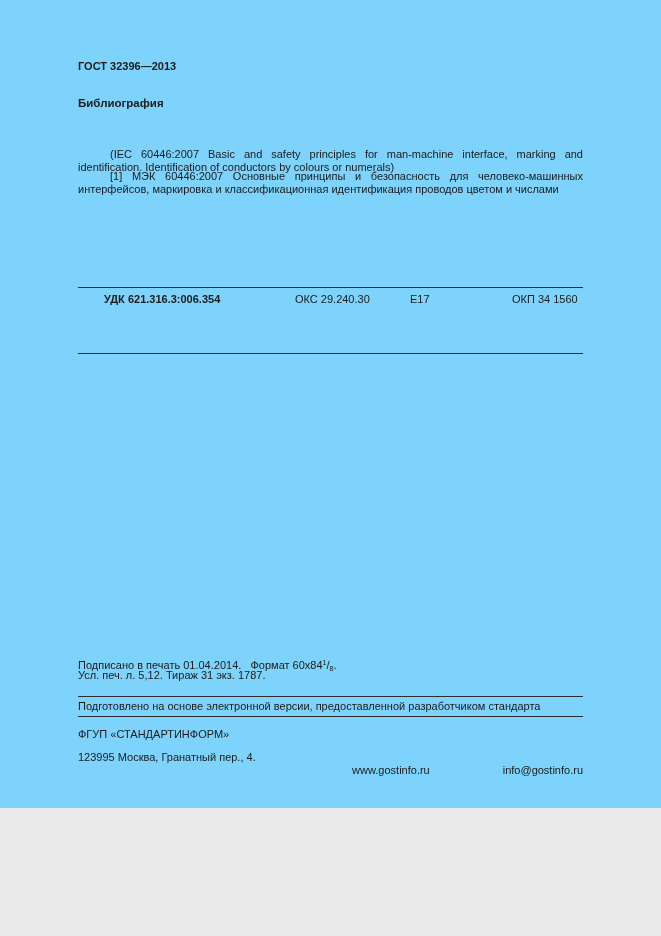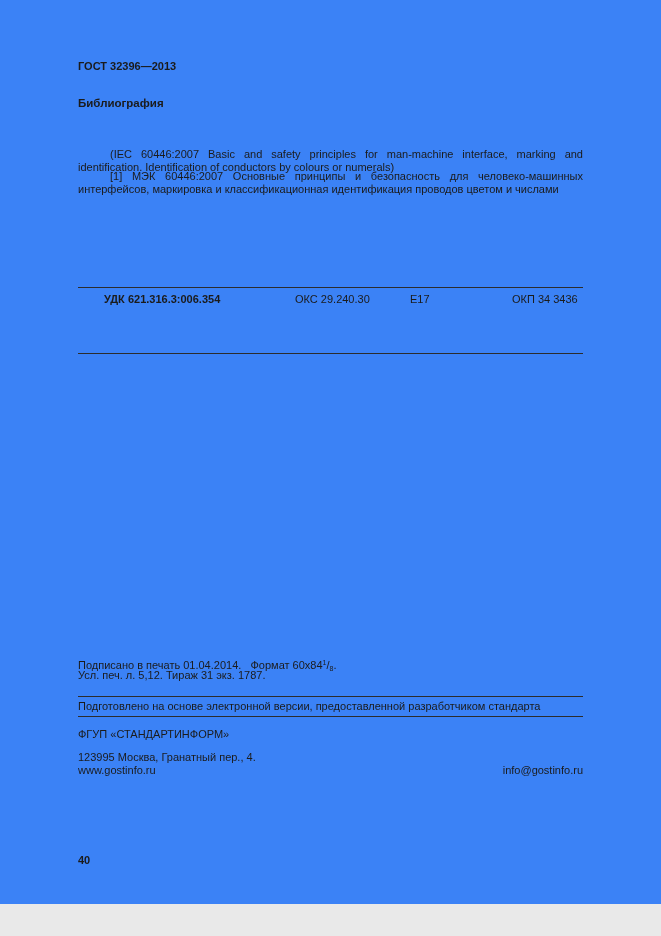--- a/index.html
+++ b/index.html
@@ -1,22 +1,22 @@
 <!DOCTYPE html>
 <html><head>
 <meta charset="utf-8">
 <style>
   * { margin: 0; padding: 0; box-sizing: border-box; }
   html, body { background: #e9e9e9; }
   .page {
     position: relative;
     width: 661px;
-    height: 904px;
+    height: 808px;
     margin: 0 auto;
-    background: #3b82f6;
+    background: #7dd3fc;
     font-family: "Liberation Sans", sans-serif;
     font-size: 11px;
     line-height: 13px;
     color: #1b1b1b;
     overflow: hidden;
   }
   .abs { position: absolute; }
   .bold { font-weight: bold; }
   .center { text-align: left; }
   .justify { text-align: justify; }
@@ -28,21 +28,21 @@
     width: 505px;
     height: 0;
     border-top: 1px solid #2c2c2c;
   }
   .codes-row { position: absolute; left: 78px; width: 505px; height: 14px; }
   .codes-row span { position: absolute; white-space: nowrap; }
   .keywords { left: 88px; width: 495px; }
   .prewrap { white-space: pre-wrap; }
   sup { font-size: 7px; vertical-align: 4px; }
   sub { font-size: 7px; vertical-align: -2px; }
-  .contacts { display: flex; justify-content: space-between; gap: 26px; }
+  .contacts { display: flex; justify-content: flex-end; gap: 73px; }
   .title { font-size: 11.5px; }
 </style>
 </head>
 <body>
 
 <div class="page">
 
   <div class="abs bold" style="left:78px; top:60px;">ГОСТ 32396—2013</div>
 
   <div class="abs bold center title" style="left:78px; top:97px; width:505px;">Библиография</div>
@@ -50,21 +50,21 @@
   <div class="abs content justify indent" style="top:122px;margin-top:48px;">[1] МЭК 60446:2007 Основные принципы и безопасность для человеко-машинных интерфейсов, маркировка и классификационная идентификация проводов цветом и числами</div>
 
   <div class="abs content justify indent" style="top:148px;">(IEC 60446:2007 Basic and safety principles for man-machine interface, marking and identification. Identification of conductors by colours or numerals)</div>
 
   <div class="rule" style="top:287px;"></div>
 
   <div class="codes-row" style="top:293px;">
     <span style="left:26px;font-weight:bold;">УДК 621.316.3:006.354</span>
     <span style="left:217px;">ОКС 29.240.30</span>
     <span style="left:332px;">Е17</span>
-    <span style="left:434px;">ОКП 34 3436</span>
+    <span style="left:434px;">ОКП 34 1560</span>
   </div>
 
 
   <div class="rule" style="top:353px;"></div>
 
   <div class="abs content center" style="top:656px;">
     <span class="prewrap">Подписано в печать 01.04.2014.   Формат 60х84</span><sup>1</sup><span>/</span><sub>8</sub><span>.</span>
   </div>
 
   <div class="abs content center" style="top:669px;">Усл. печ. л. 5,12. Тираж 31 экз. 1787.</div>

